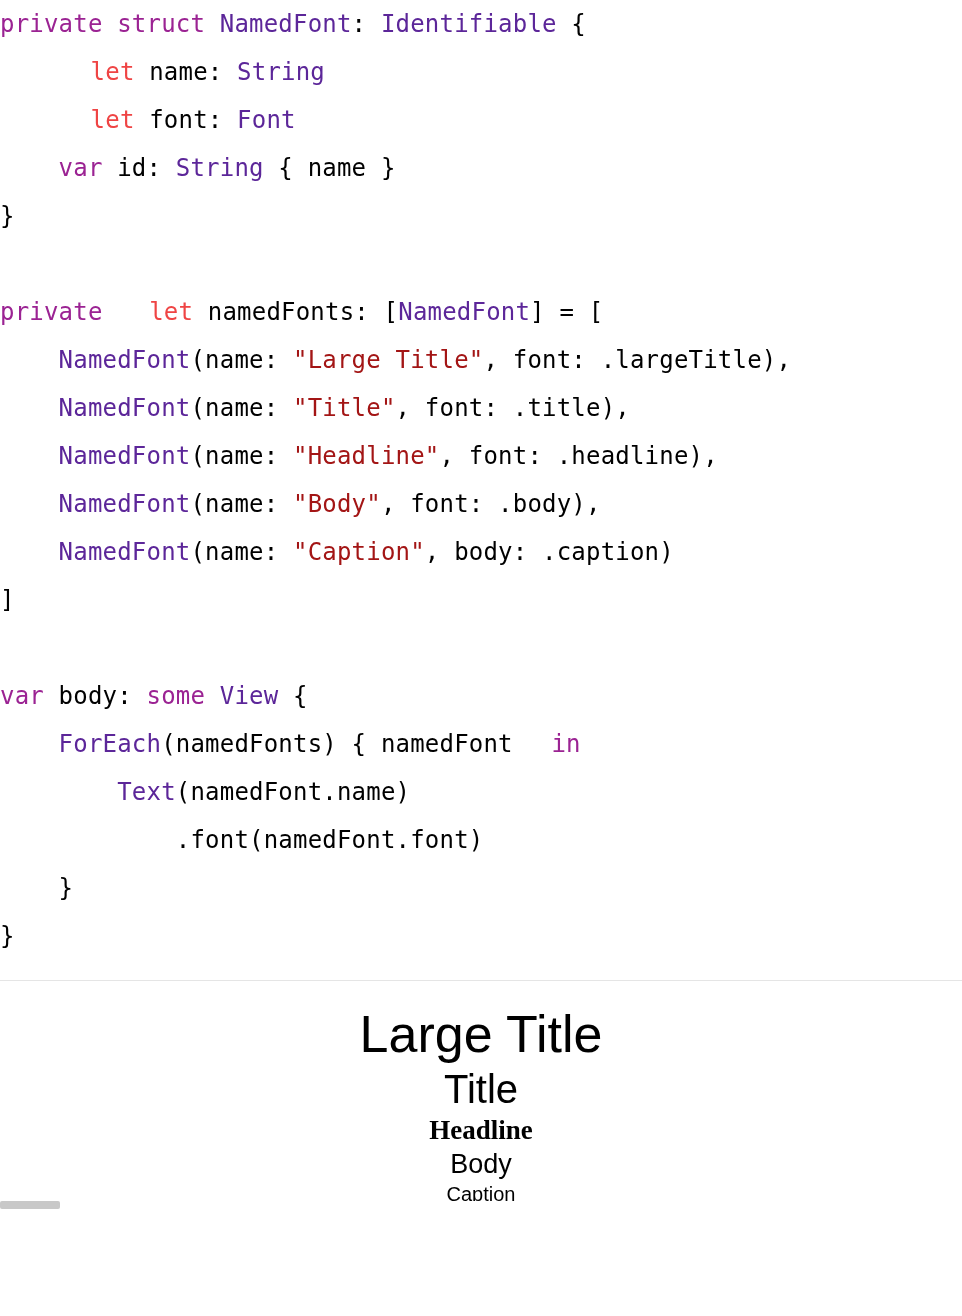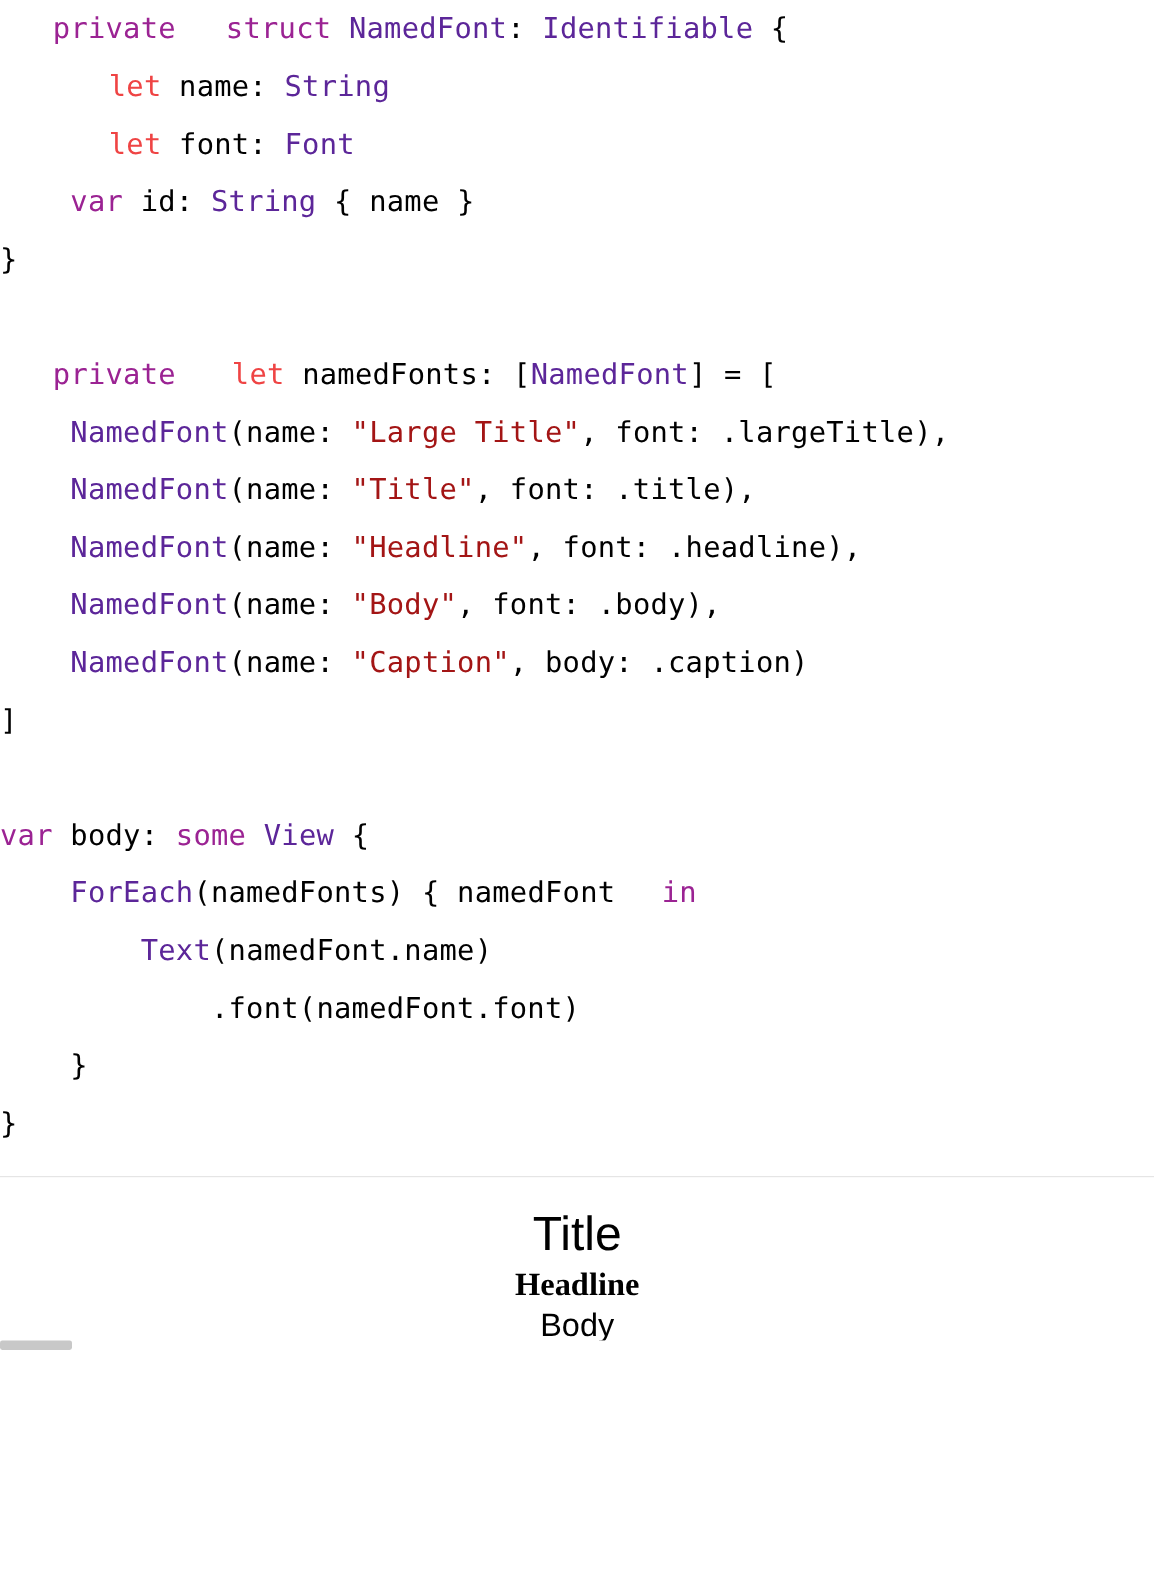--- a/index.html
+++ b/index.html
@@ -14,22 +14,22 @@
     }
     .code-block {
       font-family: "SF Mono", ui-monospace, Menlo, Monaco, Consolas, monospace;
       font-size: 24px;
       line-height: 2.0;
       padding: 0 0 20px 0;
       white-space: pre;
       color: #000000;
       letter-spacing: 0.2px;
     }
-    .kw-private { color: #9b2393; padding-left: 44px; }
-    .kw-struct { color: #9b2393; margin-left: 27px; }
+    .kw-private { color: #9b2393; }
+    .kw-struct { color: #9b2393; }
     .kw-let { color: #ef4444; margin-left: 32px; }
     .kw-var { color: #9b2393; }
     .kw-some { color: #9b2393; }
     .kw-in { color: #9b2393; margin-left: 24px; }
     .type { color: #5c2699; }
     .string { color: #a31515; }
     
     .divider {
       border-top: 1px solid #e5e5e5;
       width: 100%;
@@ -102,20 +102,22 @@
 <span class="kw-var">var</span><span> body: </span><span class="kw-some">some</span><span> </span><span class="type">View</span><span> {</span>
 <span>    </span><span class="type">ForEach</span><span>(namedFonts) { namedFont </span><span class="kw-in">in</span>
 <span>        </span><span class="type">Text</span><span>(namedFont.name)</span>
 <span>            .font(namedFont.font)</span>
 <span>    }</span>
 <span>}</span></div>
 
 <div class="divider"></div>
 
 <div class="preview">
+  <div class="large-title">Large Title</div>
   <div class="title">Title</div>
   <div class="headline">Headline</div>
   <div class="body-text">Body</div>
+  <div class="caption">Caption</div>
 </div>
 
 <div class="bottom-scroll">
   <div class="thumb"></div>
 </div>
 
 </body></html>

